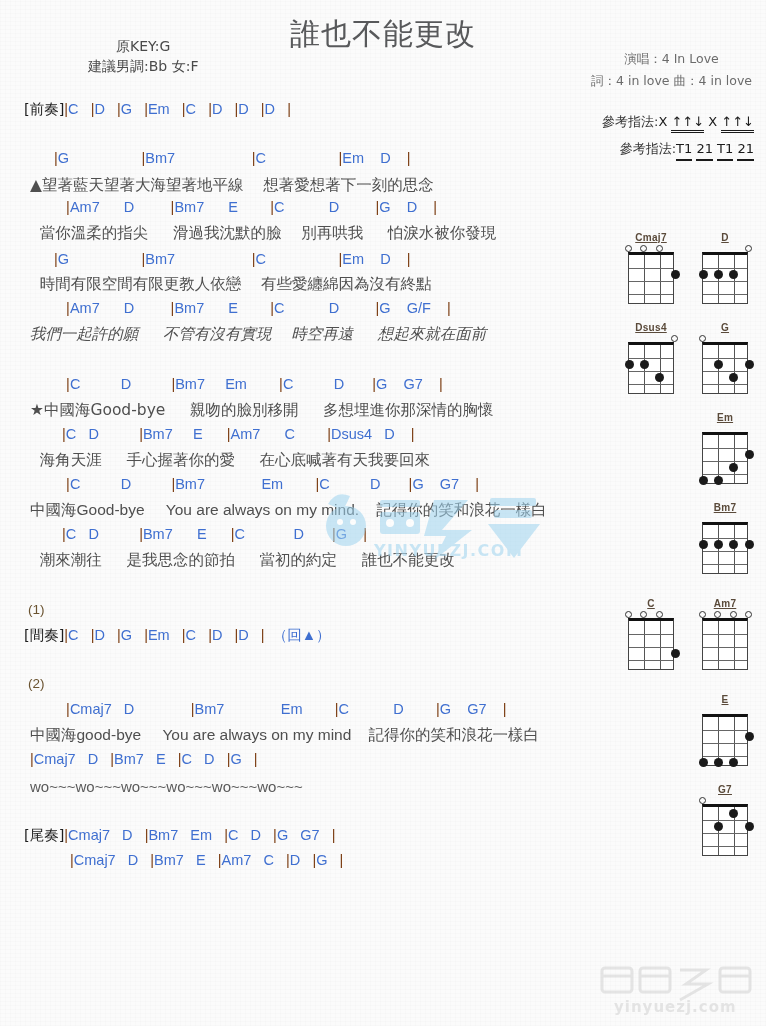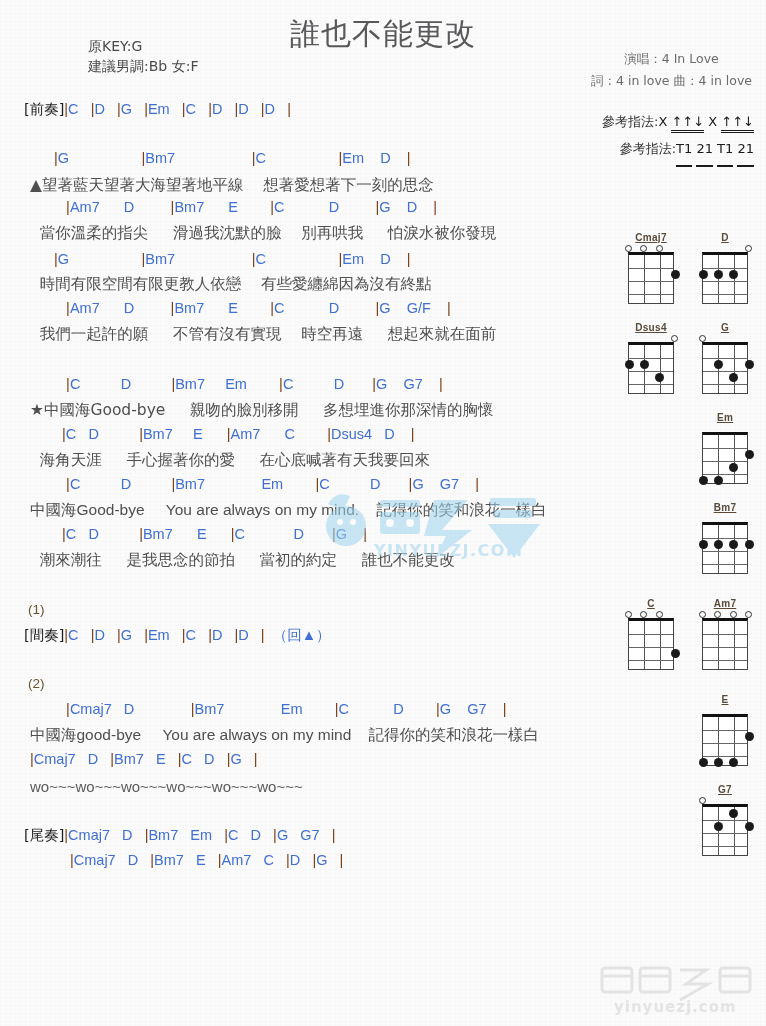--- a/index.html
+++ b/index.html
@@ -40,40 +40,41 @@
     letter-spacing: 1px;
     font-family: "DejaVu Sans", sans-serif;
   }
   .keybox {
     left: 88px;
     top: 36px;
     font-size: 14px;
     color: #4a4a4a;
     line-height: 20px;
     font-family: "DejaVu Sans", sans-serif;
+    text-align: center;
   }
   .credits {
     right: 14px;
     top: 48px;
     text-align: center;
     font-size: 12.5px;
     color: #6b6b6b;
     line-height: 22px;
     font-family: "DejaVu Sans", sans-serif;
   }
   .patternbox {
     right: 12px;
     font-size: 13px;
     color: #3b3b3b;
     font-family: "DejaVu Sans", sans-serif;
     white-space: nowrap;
   }
   .pat-label { color: #333; }
   .pat-sym { color: #1a1a1a; }
-  .ul { border-bottom: 2px solid #1a1a1a; padding-bottom: 9px; }
+  .ul { border-bottom: 2px solid #1a1a1a; padding-bottom: 3px; }
   .uld { border-bottom: 3px double #1a1a1a; padding-bottom: 1px; }
 
   
   .chordline {
     font-size: 14.5px;
     color: #3f6fd0;
     white-space: pre;
     font-family: "Liberation Sans", sans-serif;
     letter-spacing: 0px;
   }
@@ -199,21 +200,21 @@
   <div class="abs chordline" style="left:54px; top:150px;"><span class="bar">|</span>G                  <span class="bar">|</span>Bm7                   <span class="bar">|</span>C                  <span class="bar">|</span>Em    D    <span class="bar">|</span></div>
   <div class="abs lyricline" style="left:30px; top:175px;">▲望著藍天望著大海望著地平線    想著愛想著下一刻的思念</div>
 
   <div class="abs chordline" style="left:54px; top:199px;">   <span class="bar">|</span>Am7      D         <span class="bar">|</span>Bm7      E        <span class="bar">|</span>C           D         <span class="bar">|</span>G    D    <span class="bar">|</span></div>
   <div class="abs lyricline" style="left:30px; top:223px;">  當你溫柔的指尖     滑過我沈默的臉    別再哄我     怕淚水被你發現</div>
 
   <div class="abs chordline" style="left:54px; top:251px;"><span class="bar">|</span>G                  <span class="bar">|</span>Bm7                   <span class="bar">|</span>C                  <span class="bar">|</span>Em    D    <span class="bar">|</span></div>
   <div class="abs lyricline" style="left:30px; top:274px;">  時間有限空間有限更教人依戀    有些愛纏綿因為沒有終點</div>
 
   <div class="abs chordline" style="left:54px; top:300px;">   <span class="bar">|</span>Am7      D         <span class="bar">|</span>Bm7      E        <span class="bar">|</span>C           D         <span class="bar">|</span>G    G/F    <span class="bar">|</span></div>
-  <div class="abs lyricline" style="left:30px; top:324px;">  我們一起許的願     不管有沒有實現    時空再遠     想起來就在面前</div>
+  <div class="abs lyricline" style="left:20px; top:324px;font-style:italic;">  我們一起許的願     不管有沒有實現    時空再遠     想起來就在面前</div>
 
   <div class="abs chordline" style="left:54px; top:376px;">   <span class="bar">|</span>C          D          <span class="bar">|</span>Bm7     Em        <span class="bar">|</span>C          D       <span class="bar">|</span>G    G7    <span class="bar">|</span></div>
   <div class="abs lyricline" style="left:30px; top:400px;">★中國海Good-bye     親吻的臉別移開     多想埋進你那深情的胸懷</div>
 
   <div class="abs chordline" style="left:54px; top:426px;">  <span class="bar">|</span>C   D          <span class="bar">|</span>Bm7     E      <span class="bar">|</span>Am7      C        <span class="bar">|</span>Dsus4   D    <span class="bar">|</span></div>
   <div class="abs lyricline" style="left:30px; top:450px;">  海角天涯     手心握著你的愛     在心底喊著有天我要回來</div>
 
   <div class="abs chordline" style="left:54px; top:476px;">   <span class="bar">|</span>C          D          <span class="bar">|</span>Bm7              Em        <span class="bar">|</span>C          D       <span class="bar">|</span>G    G7    <span class="bar">|</span></div>
   <div class="abs lyricline en" style="left:30px; top:500px;">中國海Good-bye     You are always on my mind.    記得你的笑和浪花一樣白</div>
 

